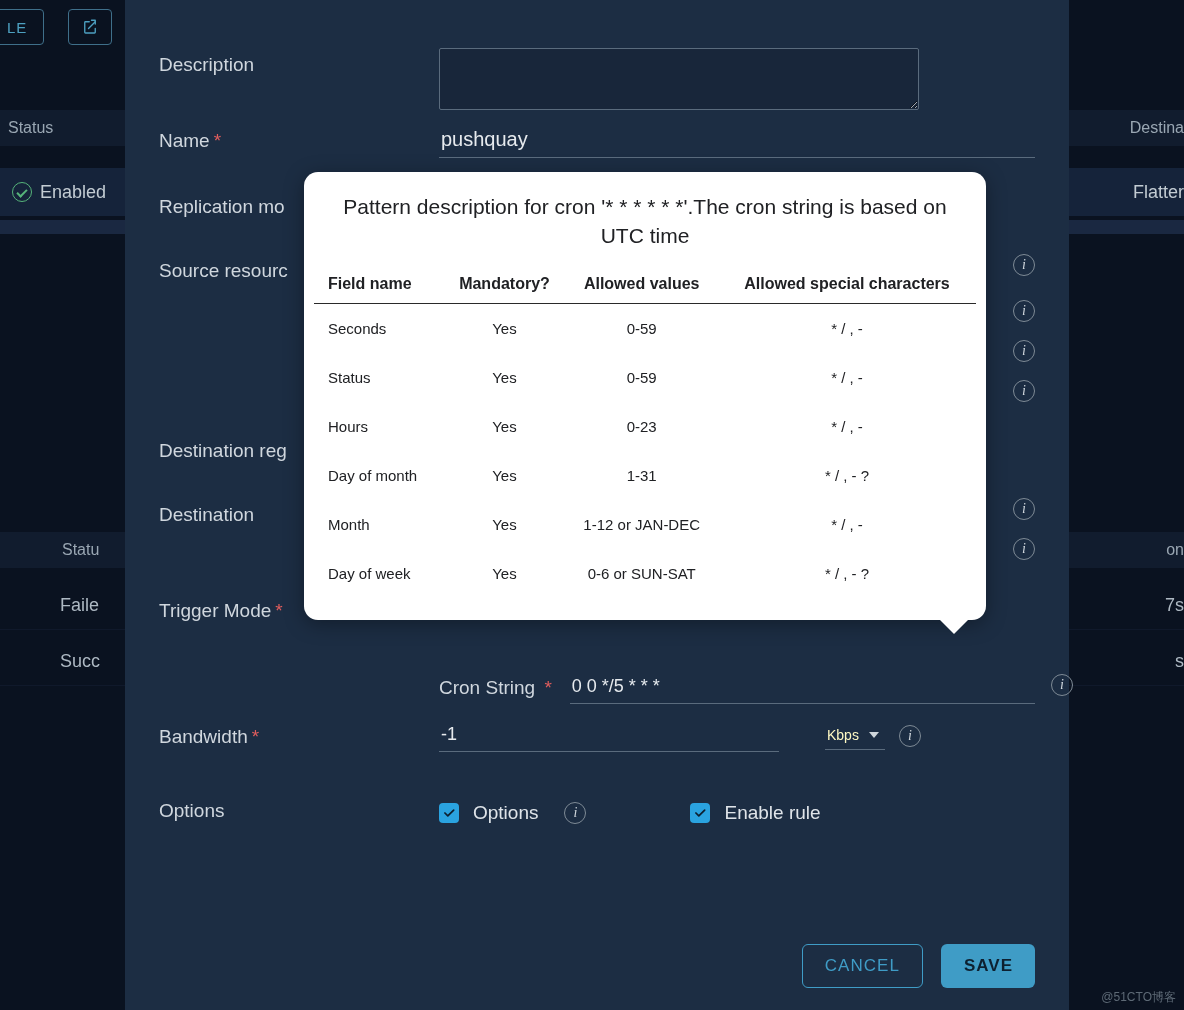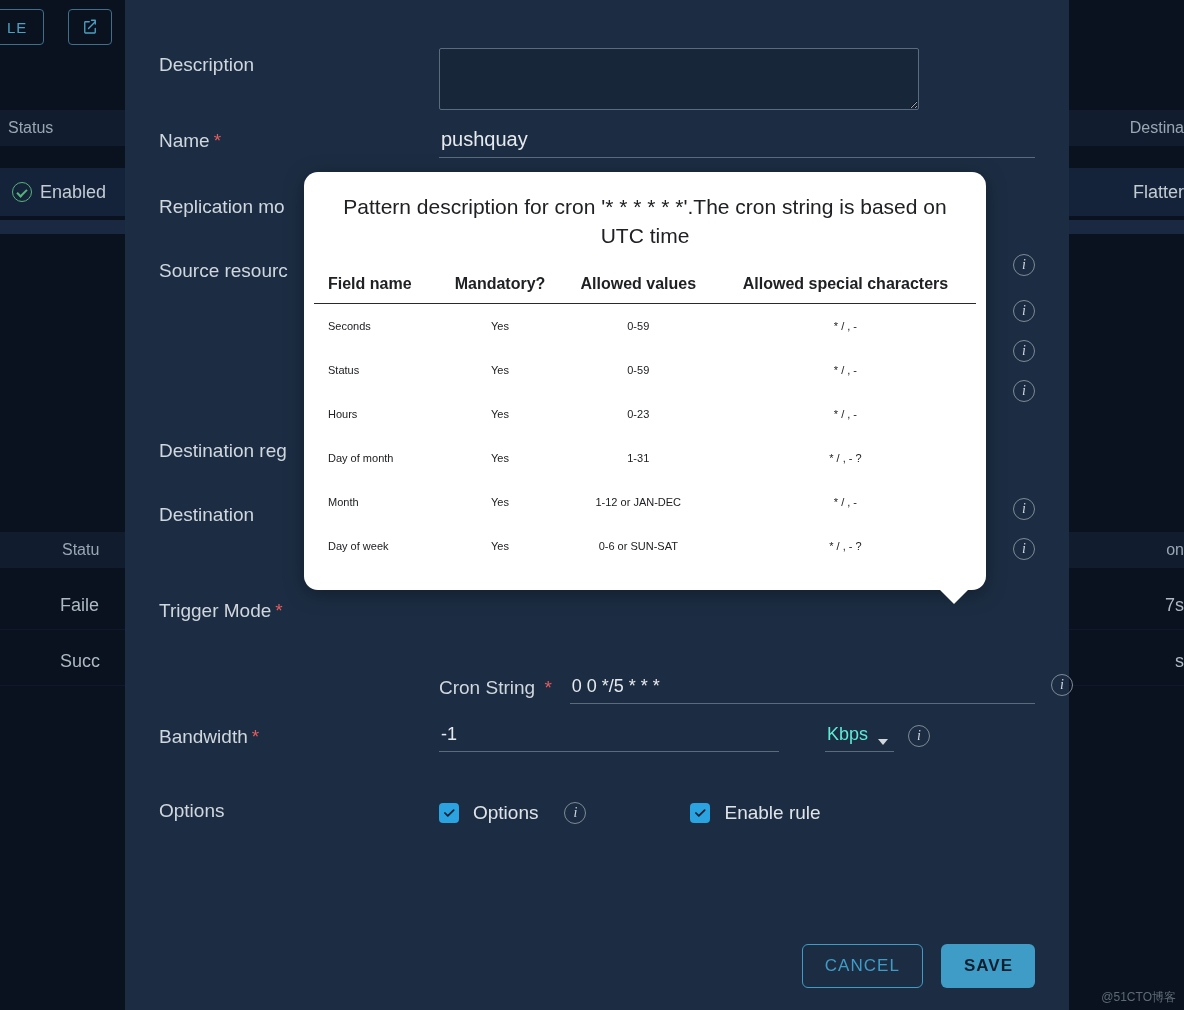--- a/index.html
+++ b/index.html
@@ -85,21 +85,21 @@
   .info-icon::after { content: "i"; font-family: Georgia, serif; font-style: italic; font-size: 14px; }
 
   
   .cron-row { display: flex; align-items: center; margin-top: 50px; }
   .cron-row .clabel { margin-left: 280px; font-size: 19px; color: #d0d7de; }
   .cron-row .cinput-wrap { flex: 1 1 auto; margin-left: 18px; position: relative; }
   .cron-row .cinput-wrap .info-icon { position: absolute; right: -38px; top: 2px; }
 
   
   .bw-row .uline-input { width: 330px; }
-  .bw-unit { margin-left: 46px; display: inline-flex; align-items: flex-end; color: #5eead4; font-size: 18px; border-bottom: 1px solid #5a6b7d; padding: 4px 6px 6px 2px; cursor: pointer; }
+  .bw-unit { margin-left: 46px; display: inline-flex; align-items: center; color: #fef9c3; font-size: 14px; border-bottom: 1px solid #5a6b7d; padding: 4px 6px 6px 2px; cursor: pointer; }
   .bw-unit .chev { margin-left: 10px; }
   .chev { display:inline-block; width:0; height:0; border-left:5px solid transparent; border-right:5px solid transparent; border-top:6px solid #cfd6dc; }
 
   
   .opts { display:flex; align-items:center; gap: 14px; margin-top: 8px; }
   .chkbox {
     width: 20px; height: 20px; border-radius: 4px; background: #2aa3e0;
     display: inline-flex; align-items: center; justify-content: center; cursor: pointer;
     flex: 0 0 auto;
   }
@@ -127,21 +127,21 @@
     font-weight: 400; font-size: 21px; text-align: center; line-height: 1.4;
     margin: 2px 26px 10px 26px;
   }
   .tooltip table { width: 100%; border-collapse: collapse; margin-top: 16px; }
   .tooltip thead th {
     font-size: 16px; font-weight: 600; padding: 8px 6px 10px 6px;
     border-bottom: 1px solid #2a2a2a; text-align: center;
   }
   .tooltip thead th:first-child { text-align: left; padding-left: 14px; }
   .tooltip tbody td {
-    font-size: 11px; padding: 16px 6px; text-align: center; vertical-align: top;
+    font-size: 15px; padding: 16px 6px; text-align: center; vertical-align: top;
   }
   .tooltip tbody td:first-child { text-align: left; padding-left: 14px; }
   .tooltip .arrow {
     position: absolute; right: 18px; bottom: -14px;
     width: 0; height: 0; border-left: 14px solid transparent;
     border-right: 14px solid transparent; border-top: 14px solid #fff;
   }
 
   
   .watermark {

